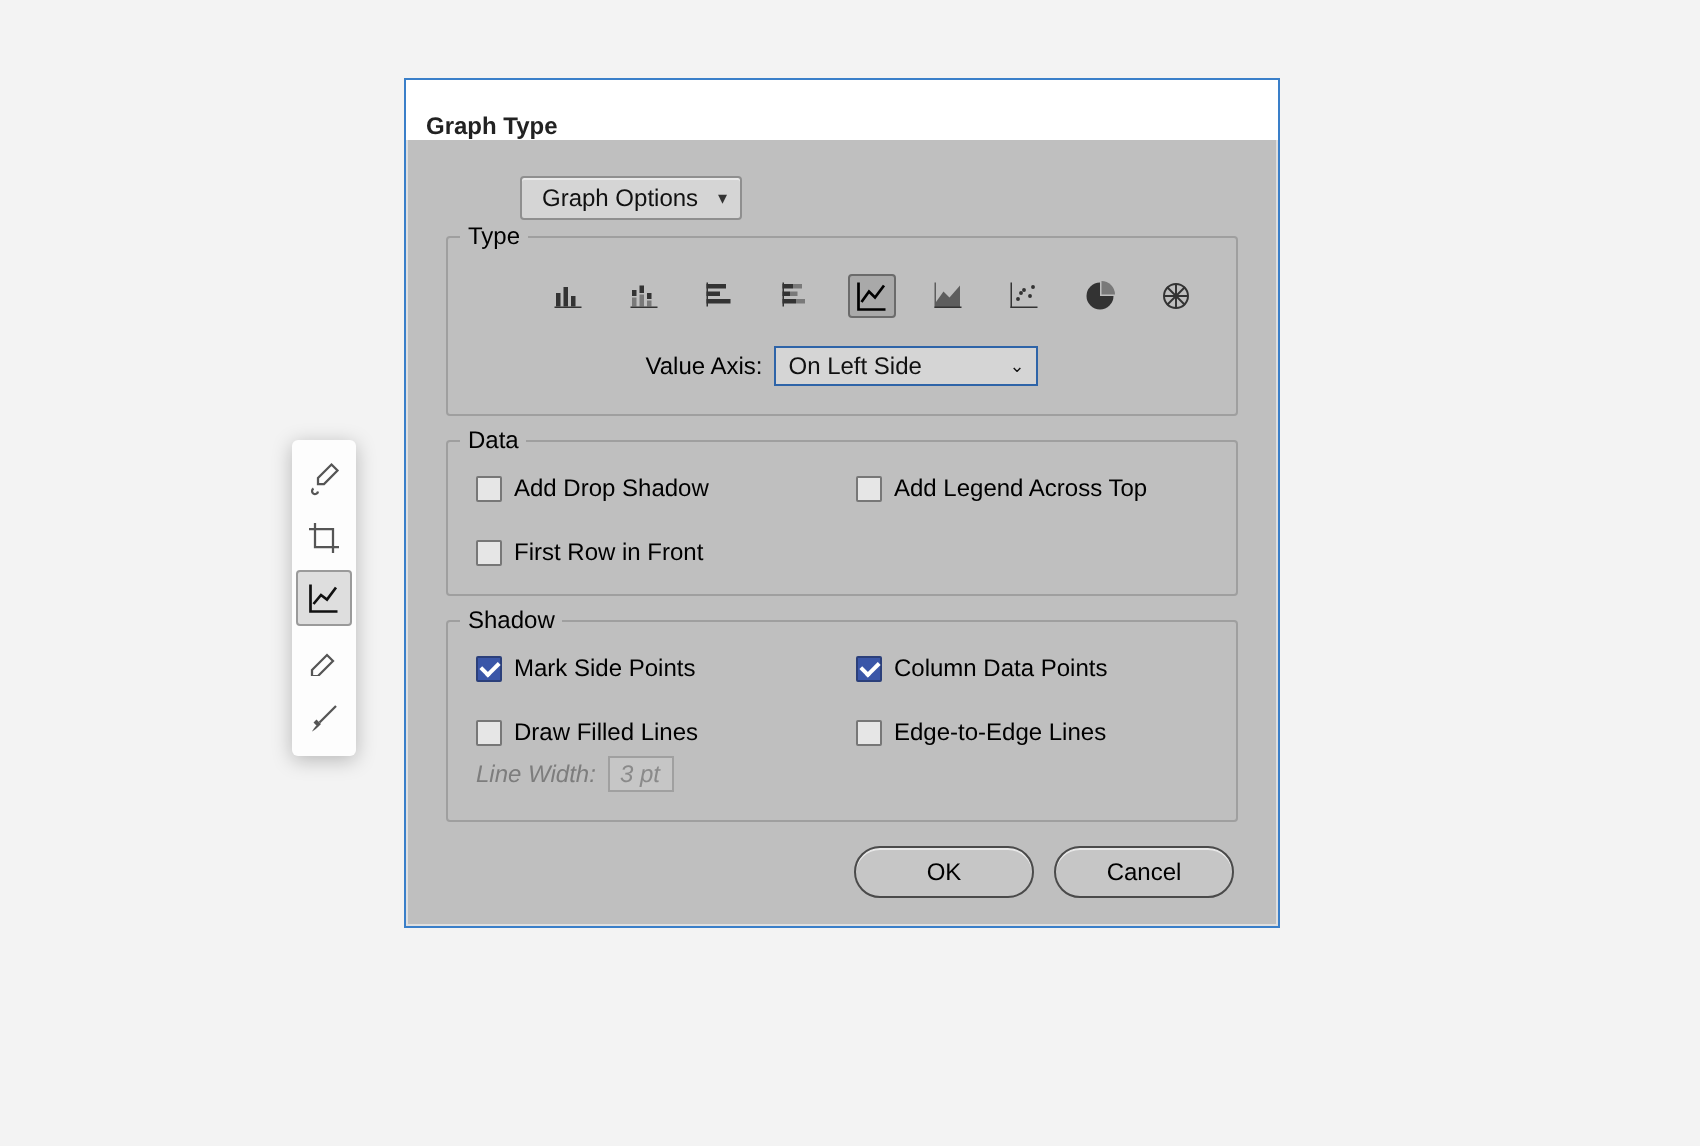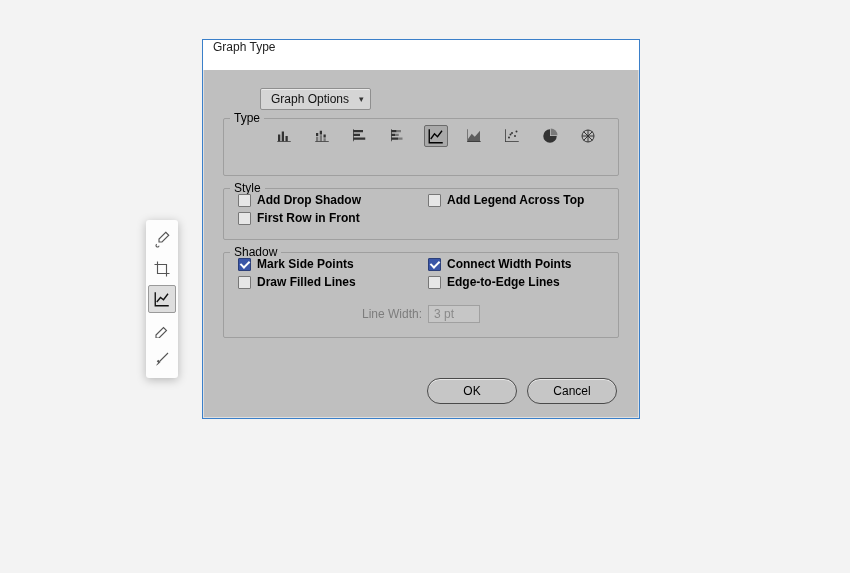--- a/index.html
+++ b/index.html
@@ -53,24 +53,25 @@
     top: 39px;
     width: 438px;
     background: #bfbfbf;
     border: 1px solid #3a7fc9;
     box-shadow: 0 0 0 1px rgba(255,255,255,.5) inset;
   }
   .title-bar {
     background: #fff;
     height: 30px;
     display: flex;
-    align-items: flex-start;
+    align-items: flex-end;
     padding: 0 10px;
     font-size: 12px;
     color: #222;
+    font-weight: bold;
   }
   .dialog-body {
     padding: 18px 20px 14px;
   }
 
   
   .dropdown {
     display: inline-flex;
     align-items: center;
     background: #d5d5d5;
@@ -83,21 +84,21 @@
     box-shadow: inset 0 1px 0 rgba(255,255,255,.5);
     color:#111;
   }
   .dropdown .chev { font-size: 9px; color:#333; }
   .top-dropdown-row { margin-bottom: 8px; margin-left: 6px; padding-left: 31px; }
 
   
   .fset {
     border: 1px solid #9f9f9f;
     border-radius: 2px;
-    padding: 0 14px 14px;
+    padding: 12px 14px 14px;
     margin-bottom: 12px;
     position: relative;
   }
   .fset .legend {
     position: absolute;
     top: -8px;
     left: 6px;
     background: #bfbfbf;
     padding: 0 4px;
     font-size: 12px;
@@ -147,23 +148,22 @@
     font-size: 12px;
     gap: 6px;
     color:#111;
   }
   .select-box .chev { font-size: 9px; }
 
   
   .grid-2col {
     display: grid;
     grid-template-columns: 190px 1fr;
-    row-gap: 4px;
+    row-gap: 18px;
     margin-top: 4px;
-    font-weight: bold;
   }
   .chk {
     display: flex;
     align-items: center;
     gap: 6px;
     font-size: 12px;
     color:#000;
   }
   .chk .box {
     width: 13px;
@@ -184,43 +184,43 @@
     top: 0px;
     width: 4px;
     height: 7px;
     border: solid #fff;
     border-width: 0 2px 2px 0;
     transform: rotate(45deg);
   }
 
   .linewidth-row {
     display: flex;
-    justify-content: center;
     align-items: center;
     gap: 6px;
-    margin-top: 16px;
+    margin-top: 5px;
     color: #7d7d7d;
+    font-style: italic;
   }
   .linewidth-row .numbox {
-    width: 52px;
+    width: 33px;
     height: 18px;
     background: #c6c6c6;
     border: 1px solid #a0a0a0;
     color: #8a8a8a;
     display: inline-flex;
     align-items: center;
     padding: 0 5px;
   }
 
   
   .btn-row {
     display: flex;
     justify-content: flex-end;
     gap: 10px;
-    margin-top: 40px;
+    margin-top: 12px;
     margin-right: 2px;
   }
   .btn {
     width: 90px;
     height: 26px;
     border: 1.5px solid #4a4a4a;
     background: #c6c6c6;
     border-radius: 13px;
     display: inline-flex;
     align-items: center;
@@ -351,24 +351,31 @@
             </svg>
         </div>
         <div class="ticon">
           <svg viewBox="0 0 24 24" fill="none" stroke="currentColor" stroke-width="1.3">
               <circle cx="12" cy="12" r="8"></circle>
               <path d="M12 4v16M4 12h16M6 6l12 12M6 18L18 6"></path>
             </svg>
         </div>
       </div>
 
+      <div class="value-axis-row">
+        <span class="label">Value Axis:</span>
+        <div class="select-box">
+          <span>On Left Side</span>
+          <span class="chev">⌄</span>
+        </div>
+      </div>
     </div>
 
     <div class="fset">
-      <span class="legend">Style</span>
+      <span class="legend">Data</span>
       <div class="grid-2col">
         <label class="chk">
           <span class="box"></span>
           <span>Add Drop Shadow</span>
         </label>
         <label class="chk">
           <span class="box"></span>
           <span>Add Legend Across Top</span>
         </label>
         <label class="chk">
@@ -380,21 +387,21 @@
 
     <div class="fset">
       <span class="legend">Shadow</span>
       <div class="grid-2col">
         <label class="chk checked">
           <span class="box"></span>
           <span>Mark Side Points</span>
         </label>
         <label class="chk checked">
           <span class="box"></span>
-          <span>Connect Width Points</span>
+          <span>Column Data Points</span>
         </label>
         <label class="chk">
           <span class="box"></span>
           <span>Draw Filled Lines</span>
         </label>
         <label class="chk">
           <span class="box"></span>
           <span>Edge-to-Edge Lines</span>
         </label>
       </div>

